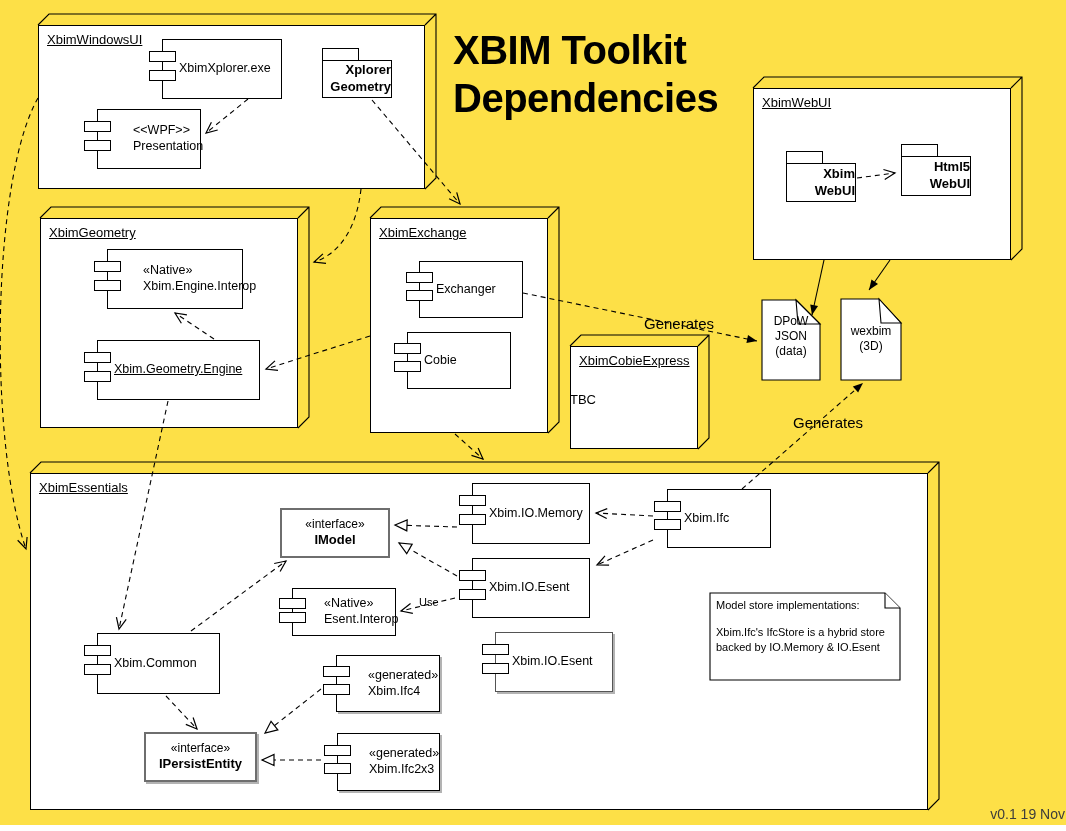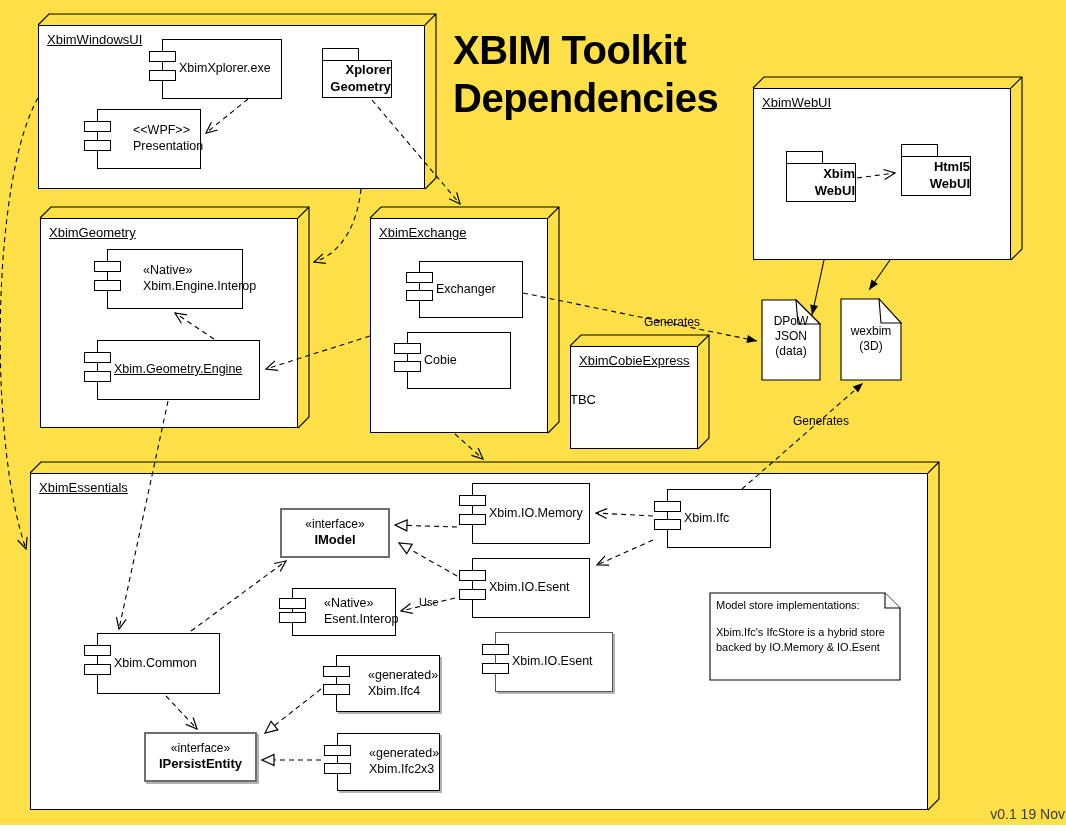--- a/index.html
+++ b/index.html
@@ -21,21 +21,21 @@
          display:flex;flex-direction:column;align-items:center;justify-content:center;font-size:12px;line-height:1.3;}
   .iface .nm{font-weight:bold;font-size:13px;}
   .shadow{box-shadow:2px 2px 0 #b3b3b3;}
   
   .folder{position:absolute;z-index:3;}
   .folder .tab{position:absolute;top:0;left:0;width:37px;height:13px;background:#fff;border:1px solid #000;box-sizing:border-box;}
   .folder .fbody{position:absolute;top:12px;left:0;right:0;bottom:0;background:#fff;border:1px solid #000;box-sizing:border-box;
         display:flex;flex-direction:column;align-items:flex-end;justify-content:center;font-weight:bold;font-size:13px;line-height:1.3;}
   
   .title{position:absolute;left:453px;top:26px;width:300px;font-size:40px;font-weight:bold;line-height:1.2;letter-spacing:-0.5px;z-index:4;}
-  .edge-label{position:absolute;font-size:12px;z-index:6;background:transparent;white-space:nowrap;}
+  .edge-label{position:absolute;font-size:15px;z-index:6;background:transparent;white-space:nowrap;}
   .file-text{position:absolute;z-index:6;font-size:12px;line-height:1.25;text-align:center;}
   .note-text{position:absolute;z-index:6;font-size:11px;line-height:1.3;}
   .note-text .gap{height:13px;}
   .tbc{position:absolute;z-index:3;font-size:13px;text-align:left;}
   .version{position:absolute;right:14px;top:806px;font-size:14px;color:#3c3c3c;z-index:4;}
   
   svg#wires{position:absolute;left:0;top:0;z-index:5;pointer-events:none;}
 </style>
 </head>
 <body>

